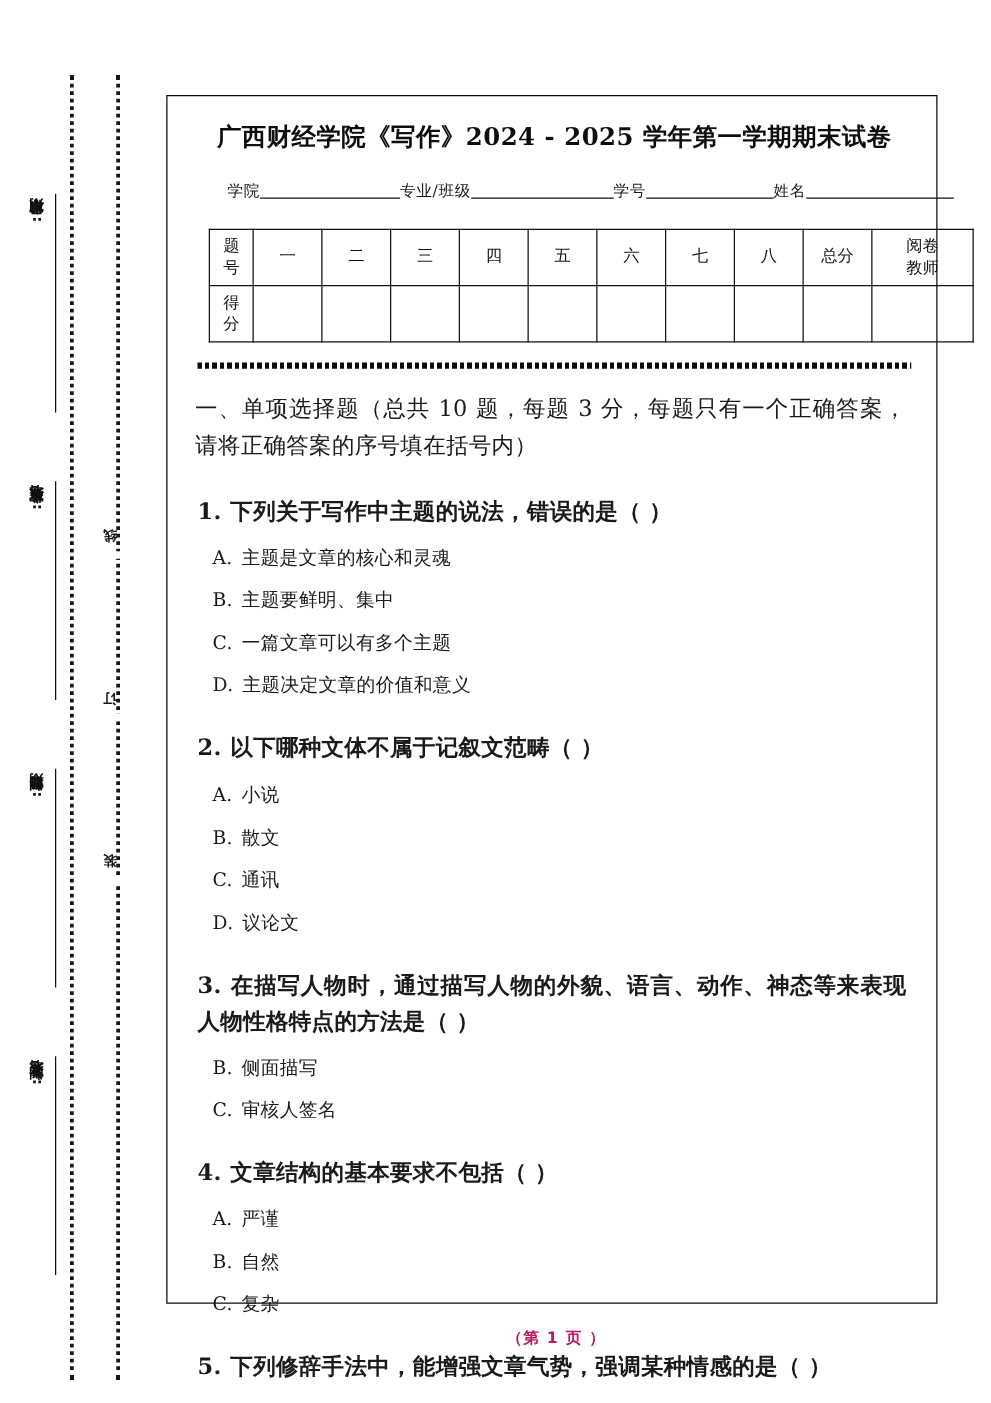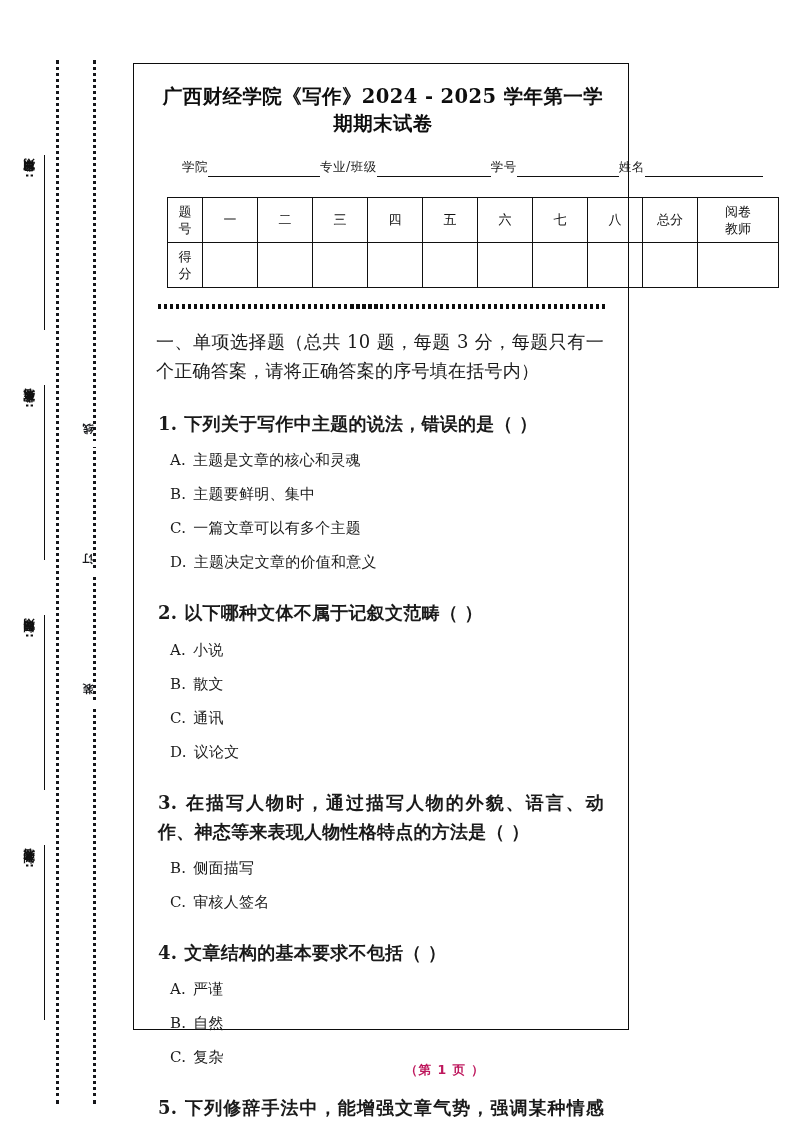--- a/index.html
+++ b/index.html
@@ -68,22 +68,22 @@
     background: #ffffff;
     padding: 3px 0;
     writing-mode: vertical-rl;
     transform: rotate(180deg);
   }
 
   
   .paper-frame {
     position: absolute;
     left: 133px;
-    top: 63px;
-    width: 496px;
+    top: 76px;
+    width: 617px;
     height: 967px;
     border: 1.5px solid #0c0c0c;
     box-sizing: border-box;
   }
 
   .paper-inner {
     position: absolute;
     left: 22px;
     right: 18px;
     top: 0;
@@ -105,21 +105,21 @@
   .info-row {
     display: flex;
     align-items: flex-end;
     margin-top: 22px;
     padding-left: 26px;
     padding-right: 4px;
     font-size: 12.5px;
   }
   .info-field {
     display: flex;
-    align-items: flex-end;
+    align-items: flex-start;
     white-space: nowrap;
   }
   .info-label {
     font-size: 12.5px;
     letter-spacing: 0.5px;
     padding-bottom: 1px;
   }
   .info-blank {
     border-bottom: 1.3px solid #111;
     height: 13px;

